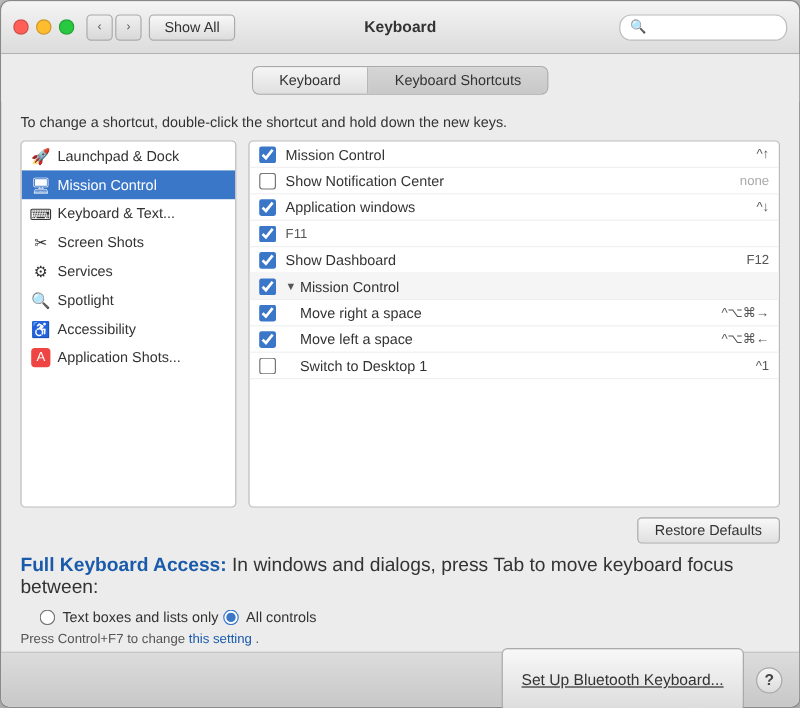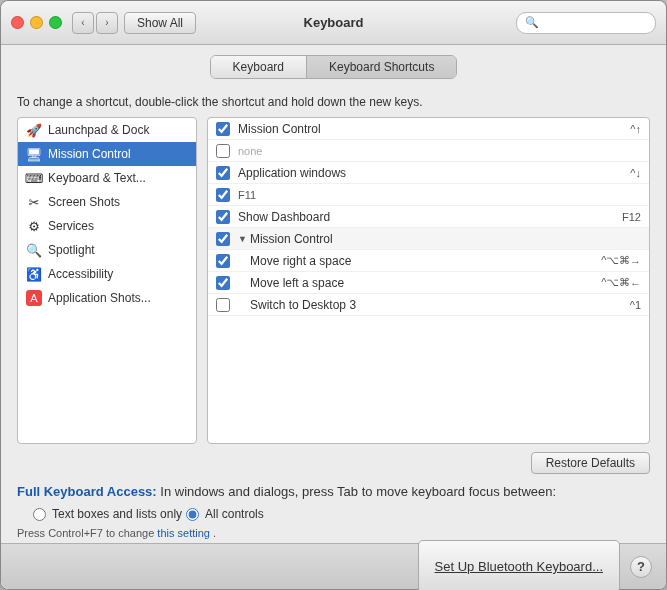--- a/index.html
+++ b/index.html
@@ -241,21 +241,21 @@
       border-radius: 4px;
       font-size: 12px;
       cursor: pointer;
       color: #333;
     }
     
     .bottom-section {
       padding: 10px 0 4px 0;
     }
     .keyboard-access-title {
-      font-size: 13px;
+      font-size: 16px;
       color: #333;
       margin-bottom: 8px;
     }
     .keyboard-access-title .highlight {
       font-weight: bold;
       color: #1a5aab;
     }
     .radio-group {
       display: flex;
       flex-direction: row;
@@ -394,20 +394,21 @@
       <div class="shortcuts-pane">
 
         <div class="shortcut-row">
           <input type="checkbox" class="shortcut-checkbox" checked="" style="">
           <span class="shortcut-label">Mission Control</span>
           <span class="shortcut-key">^↑</span>
         </div>
 
         <div class="shortcut-row">
           <input type="checkbox" class="shortcut-checkbox" style="">
+          <span class="shortcut-label">Show Notification Center</span>
           <span class="shortcut-key none">none</span>
         </div>
 
         <div class="shortcut-row">
           <input type="checkbox" class="shortcut-checkbox" checked="" style="">
           <span class="shortcut-label">Application windows</span>
           <span class="shortcut-key">^↓</span>
         </div>
 
         <div class="shortcut-row">
@@ -435,21 +436,21 @@
         </div>
 
         <div class="shortcut-row">
           <input type="checkbox" class="shortcut-checkbox" checked="" style="">
           <span class="shortcut-label indented">Move left a space</span>
           <span class="shortcut-key">^⌥⌘←</span>
         </div>
 
         <div class="shortcut-row">
           <input type="checkbox" class="shortcut-checkbox" style="">
-          <span class="shortcut-label indented">Switch to Desktop 3</span>
+          <span class="shortcut-label indented">Switch to Desktop 1</span>
           <span class="shortcut-key">^1</span>
         </div>
       </div>
     </div>
 
     <div class="restore-row">
       <button class="restore-btn">Restore Defaults</button>
     </div>
 
     <div class="bottom-section">

